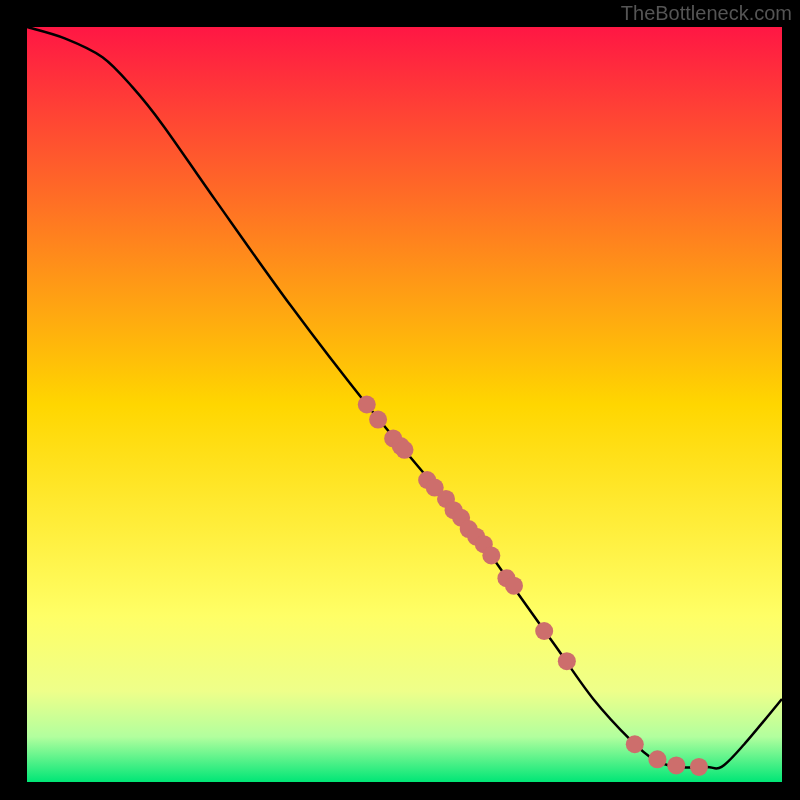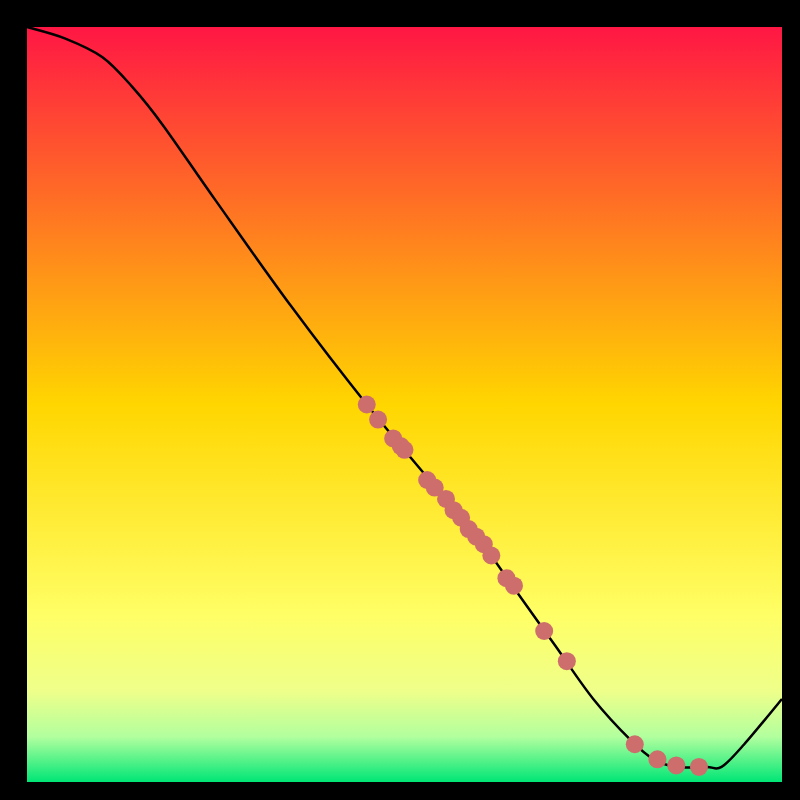--- a/index.html
+++ b/index.html
@@ -26,20 +26,21 @@
     z-index: 10;
   }
   svg {
     display: block;
   }
 </style>
 </head>
 <body>
 <div class="container">
 
+<div class="watermark">TheBottleneck.com</div>
 
 <svg id="chart-svg" width="800" height="800">
   <defs>
     <linearGradient id="bg-grad" x1="0" y1="0" x2="0" y2="1">
           <stop offset="0%" stop-color="#ff1744"></stop>
           <stop offset="50%" stop-color="#ffd600"></stop>
           <stop offset="78%" stop-color="#ffff66"></stop>
           <stop offset="88%" stop-color="#eeff8a"></stop>
           <stop offset="94%" stop-color="#b2ff9e"></stop>
           <stop offset="100%" stop-color="#00e676"></stop>

